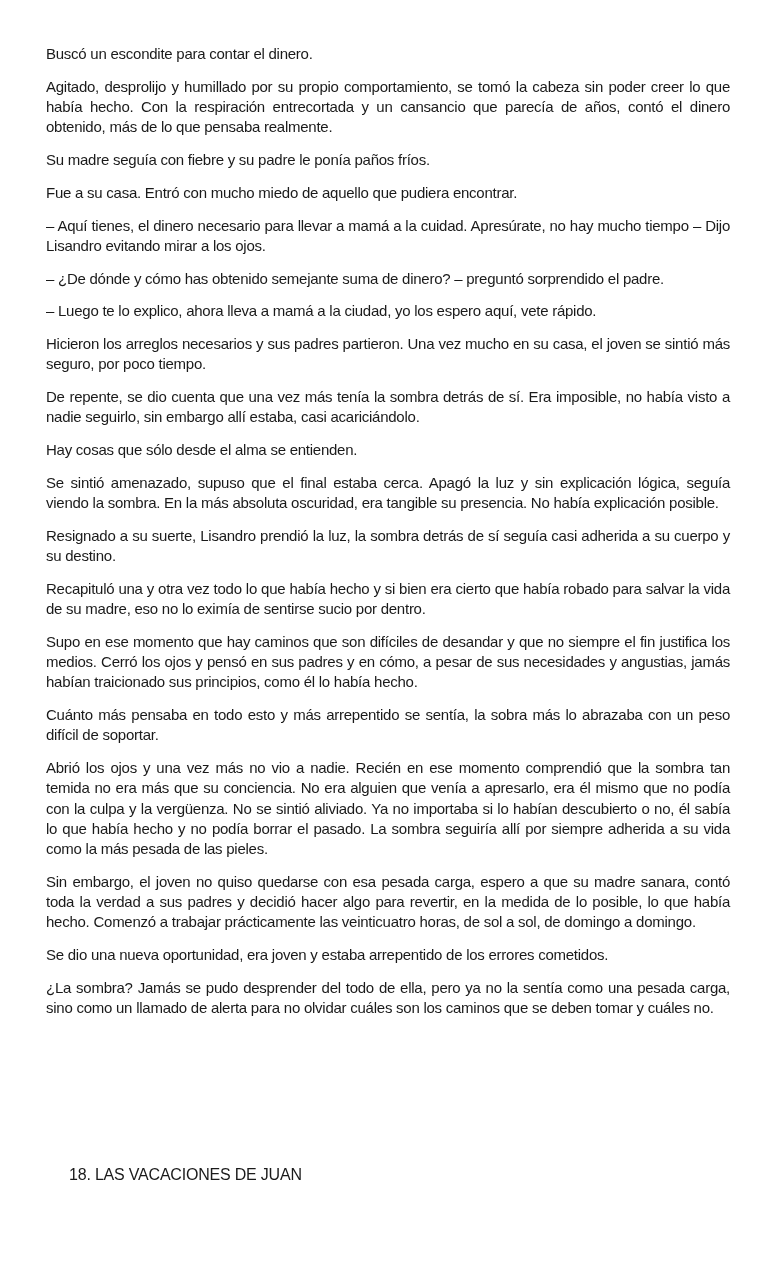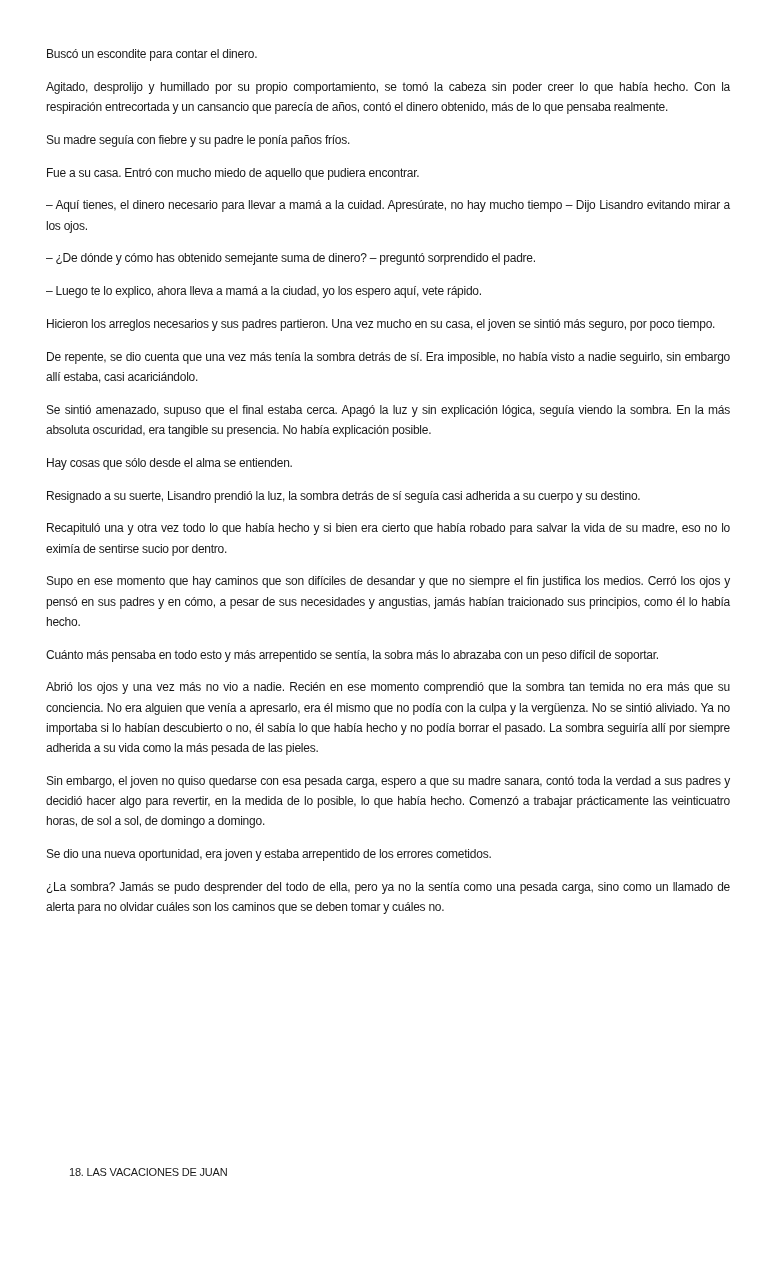--- a/index.html
+++ b/index.html
@@ -1,44 +1,44 @@
 <!DOCTYPE html>
 <html><head>
 <meta charset="utf-8">
 <style>
   html, body { margin: 0; padding: 0; background: #ffffff; }
   body { width: 778px; height: 1280px; position: relative; overflow: hidden; }
   .page {
     position: absolute; left: 46px; top: 44px; width: 684px;
     font-family: "Liberation Sans", sans-serif;
-    font-size: 12px; line-height: 20.2px; color: #1a1a1a;
+    font-size: 15px; line-height: 20.2px; color: #1a1a1a;
     letter-spacing: -0.25px;
   }
   .para { margin: 0 0 12.6px 0; text-align: justify; }
   .heading {
     position: absolute; left: 69px; top: 1166px;
     font-family: "Liberation Sans", sans-serif;
-    font-size: 11px; color: #1a1a1a; letter-spacing: -0.2px;
+    font-size: 16px; color: #1a1a1a; letter-spacing: -0.2px;
   }
 </style>
 </head>
 <body>
 
 <div class="page">
   <p class="para">Buscó un escondite para contar el dinero.</p>
   <p class="para">Agitado, desprolijo y humillado por su propio comportamiento, se tomó la cabeza sin poder creer lo que había hecho. Con la respiración entrecortada y un cansancio que parecía de años, contó el dinero obtenido, más de lo que pensaba realmente.</p>
   <p class="para">Su madre seguía con fiebre y su padre le ponía paños fríos.</p>
   <p class="para">Fue a su casa. Entró con mucho miedo de aquello que pudiera encontrar.</p>
   <p class="para">– Aquí tienes, el dinero necesario para llevar a mamá a la cuidad. Apresúrate, no hay mucho tiempo – Dijo Lisandro evitando mirar a los ojos.</p>
   <p class="para">– ¿De dónde y cómo has obtenido semejante suma de dinero? – preguntó sorprendido el padre.</p>
   <p class="para">– Luego te lo explico, ahora lleva a mamá a la ciudad, yo los espero aquí, vete rápido.</p>
   <p class="para">Hicieron los arreglos necesarios y sus padres partieron.  Una vez mucho en su casa, el joven se sintió más seguro, por poco tiempo.</p>
   <p class="para">De repente, se dio cuenta que una vez más tenía la sombra detrás de sí. Era imposible, no había visto a nadie seguirlo, sin embargo allí estaba, casi acariciándolo.</p>
+  <p class="para">Hay cosas que sólo desde el alma se entienden.</p>
   <p class="para">Se sintió amenazado, supuso que el final estaba cerca. Apagó la luz y sin explicación lógica, seguía viendo la sombra. En la más absoluta oscuridad, era tangible su presencia. No había explicación posible.</p>
-  <p class="para">Hay cosas que sólo desde el alma se entienden.</p>
   <p class="para">Resignado a su suerte, Lisandro prendió la luz, la sombra detrás de sí seguía casi adherida a su cuerpo y su destino.</p>
   <p class="para">Recapituló una y otra vez todo lo que había hecho y si bien era cierto que había robado para salvar la vida de su madre, eso no lo eximía de sentirse sucio por dentro.</p>
   <p class="para">Supo en ese momento que hay caminos que son difíciles de desandar y que no siempre el fin justifica los medios. Cerró los ojos y pensó en sus padres y en cómo, a pesar de sus necesidades y angustias, jamás habían traicionado sus principios, como él lo había hecho.</p>
   <p class="para">Cuánto más pensaba en todo esto y más arrepentido se sentía, la sobra más lo abrazaba con un peso difícil de soportar.</p>
   <p class="para">Abrió los ojos y una vez más no vio a nadie. Recién en ese momento comprendió que la sombra tan temida no era más que su conciencia. No era  alguien que venía a apresarlo, era él mismo que no podía con la culpa y la vergüenza. No se sintió aliviado. Ya no importaba si lo habían descubierto o no, él sabía lo que había hecho y no podía borrar el pasado. La sombra seguiría allí por siempre adherida a su vida como la más pesada de las pieles.</p>
   <p class="para">Sin embargo, el joven no quiso quedarse con esa pesada carga, espero a que su madre sanara, contó toda la verdad a sus padres y decidió hacer algo para revertir, en la medida de lo posible, lo que había hecho. Comenzó a trabajar prácticamente las veinticuatro horas, de sol a sol, de domingo a domingo.</p>
   <p class="para">Se dio una nueva oportunidad, era joven y estaba arrepentido de los errores cometidos.</p>
   <p class="para">¿La sombra? Jamás se pudo desprender del todo de ella, pero ya no la sentía como una pesada carga, sino como un llamado de alerta para no olvidar cuáles son los caminos que se deben tomar y cuáles no.</p>
 </div>
 

